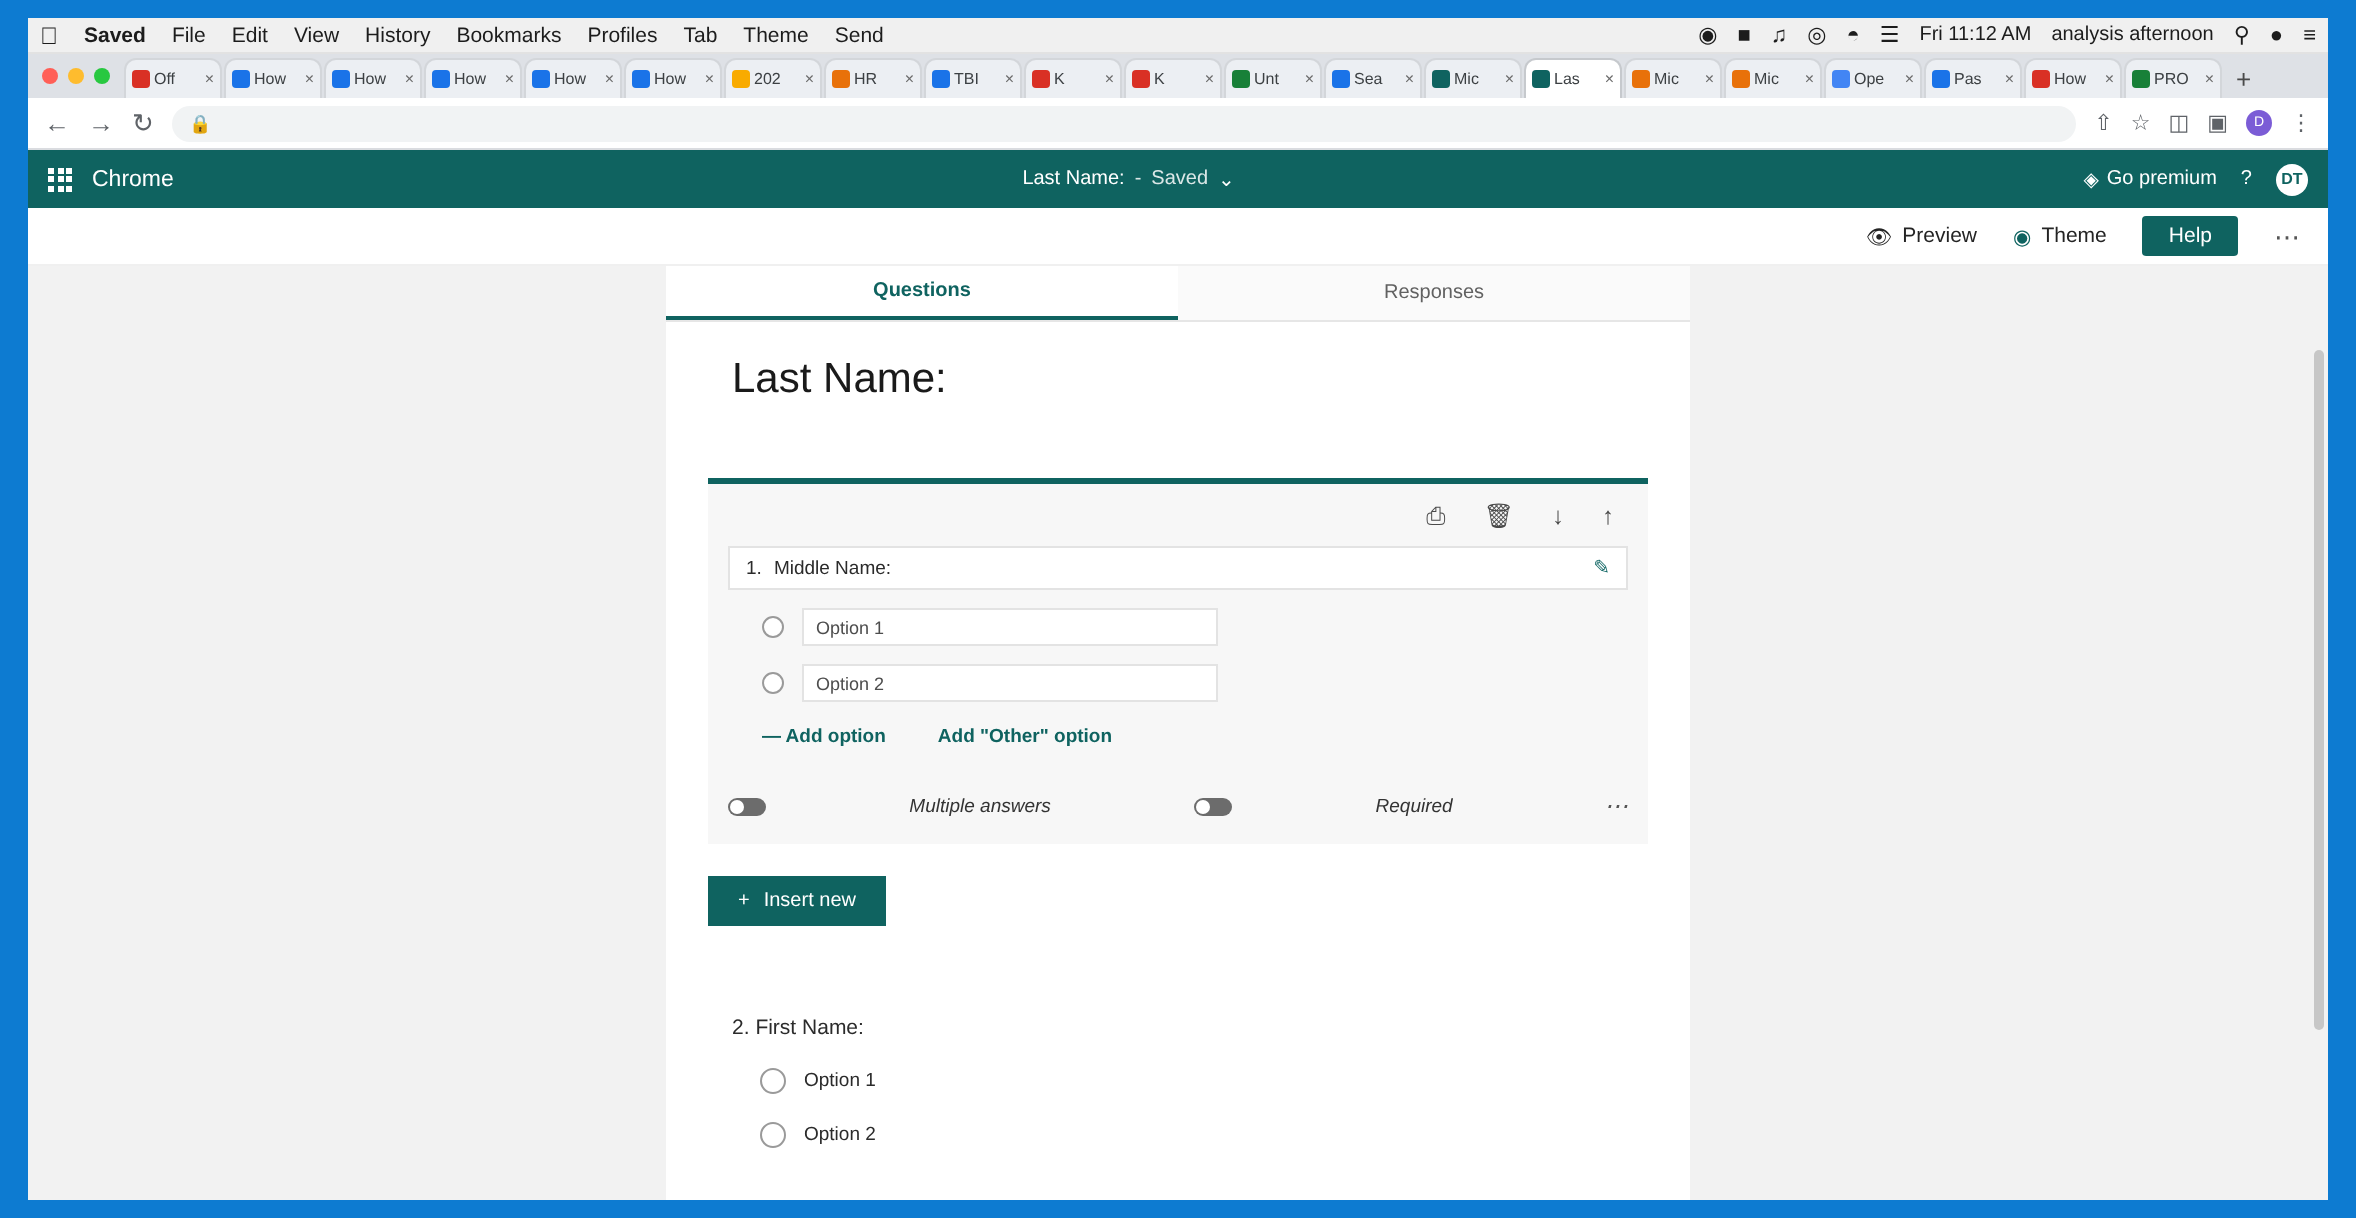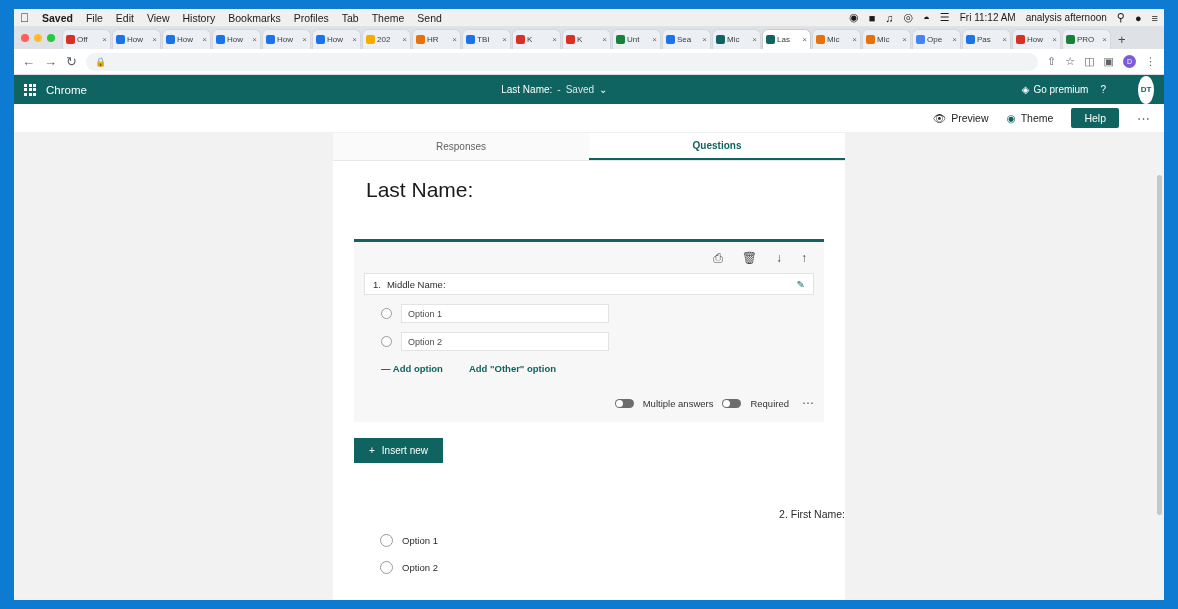--- a/index.html
+++ b/index.html
@@ -64,22 +64,22 @@
     height:29px; background:#0f6360; display:flex; align-items:center;
     color:#ffffff; font-size:11px; padding:0 10px; gap:10px;
   }
   .waffle { display:grid; grid-template-columns:repeat(3,3px); grid-gap:1.5px; }
   .waffle i { width:3px;height:3px;background:#ffffff;display:block; }
   .appbar .brand { font-size:11.5px; }
   .appbar-center { margin-left:auto; margin-right:auto; display:flex; align-items:center; gap:5px; font-size:10px; }
   .appbar .dot { opacity:.85; }
   .appbar-right { display:flex; align-items:center; gap:12px; font-size:10px; }
   .premium { display:flex; align-items:center; gap:4px; }
-  .avatar-o { width:16px;height:28px;border-radius:50%;background:#ffffff;color:#0f6360;
-    font-size:8px;display:flex;align-items:center;justify-content:center;font-weight:bold;margin-left:20px; }
+  .avatar-o { width:16px;height:16px;border-radius:50%;background:#ffffff;color:#0f6360;
+    font-size:8px;display:flex;align-items:center;justify-content:center;font-weight:bold; }
   
   .toolbar {
     height:29px; background:#ffffff; display:flex; align-items:center;
     justify-content:flex-end; gap:18px; padding:0 14px; font-size:10.5px; color:#242424;
     border-bottom:1px solid #f0f0f0;
   }
   .tb-item { display:flex; align-items:center; gap:5px; }
   .sendbtn {
     background:#0f6360; color:#fff; font-size:10.5px; padding:4px 13px; border:none; border-radius:2px;
   }
@@ -109,31 +109,31 @@
   }
   .qrow .qnum { margin-right:6px; color:#2b2b2b; }
   .qrow .qedit { margin-left:auto; color:#1a6c6a; font-size:10px; }
   .optrow { display:flex; align-items:center; gap:9px; margin:9px 0 0 17px; }
   .radio { width:11px;height:11px;border:1px solid #9a9a9a;border-radius:50%;background:#fff;flex:none; }
   .optbox {
     width:208px; height:19px; background:#ffffff; border:1px solid #e3e3e3;
     display:flex; align-items:center; padding:0 6px; font-size:9px; color:#4d4d4d;
   }
   .addrow { display:flex; gap:26px; margin:12px 0 0 17px; font-size:9.5px; color:#0f6360; font-weight:bold;text-align:right; }
-  .togrow { display:flex; align-items:center; justify-content:flex-end; gap:9px; margin-top:22px; font-size:9.5px; color:#333; }
+  .togrow { display:flex; align-items:center; justify-content:space-between; gap:9px; margin-top:22px; font-size:9.5px; color:#333;font-style:italic; }
   .toggle { width:19px;height:9px;border-radius:5px;background:#6c6c6c;position:relative;flex:none; }
   .toggle i { position:absolute;left:1px;top:1px;width:7px;height:7px;border-radius:50%;background:#fff;display:block; }
   .togrow .dots { font-size:12px; color:#555; margin-left:4px; }
   
   .insertbtn {
     margin:16px 0 0 21px; background:#0f6360; color:#ffffff; font-size:10px;
     display:inline-flex; align-items:center; gap:7px; padding:7px 15px; border:none;
   }
   
-  .q2 { margin:45px 0 0 33px;text-align:right; }
+  .q2 { margin:45px 0 0 33px; }
   .q2 .q2title { font-size:10.5px; color:#2b2b2b; }
   .q2 .o { display:flex; align-items:center; gap:9px; margin-top:14px; margin-left:14px; font-size:9.5px; color:#2b2b2b; }
   .radio-lg { width:13px;height:13px;border:1px solid #9a9a9a;border-radius:50%;background:#fff;flex:none; }
   
   .vscroll { position:absolute; right:2px; top:42px; width:5px; height:340px; background:#c7c7c7; border-radius:3px; }
 </style>
 </head>
 <body>
 
 <div class="frame">
@@ -338,25 +338,25 @@
       <span>Theme</span>
     </span>
     <button class="sendbtn">Help</button>
     <span class="tb-dots">⋯</span>
   </div>
 
   <div class="canvas">
     <div class="formwrap">
 
       <div class="ftabs">
+        <div class="ftab active">
+          <span>Questions</span>
+        </div>
         <div class="ftab">
           <span>Responses</span>
-        </div>
-        <div class="ftab active">
-          <span>Questions</span>
         </div>
       </div>
 
       <div class="ftitle">Last Name:</div>
 
       
       <div class="qcard">
         <div class="qcard-tools">
           <span>⎙</span>
           <span>🗑</span>

